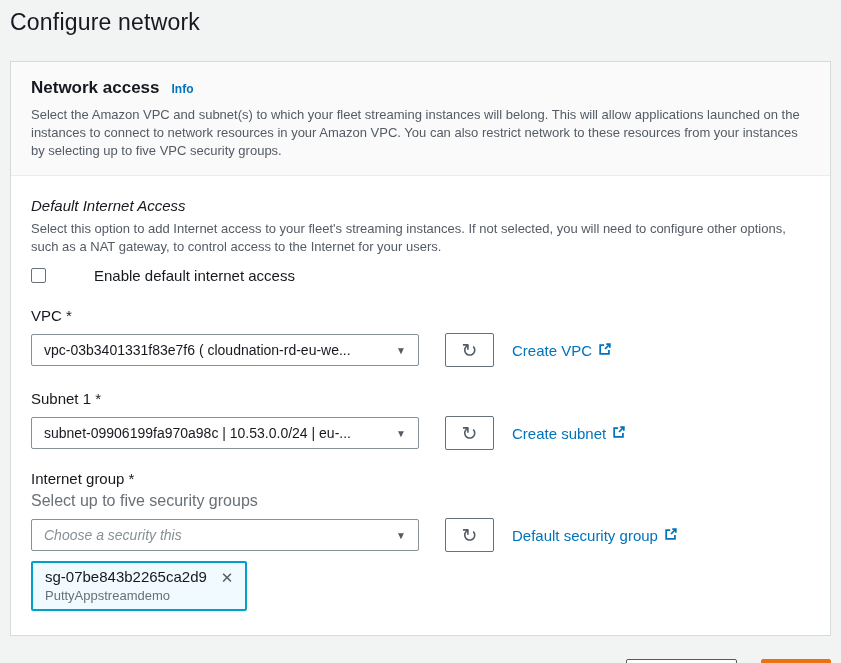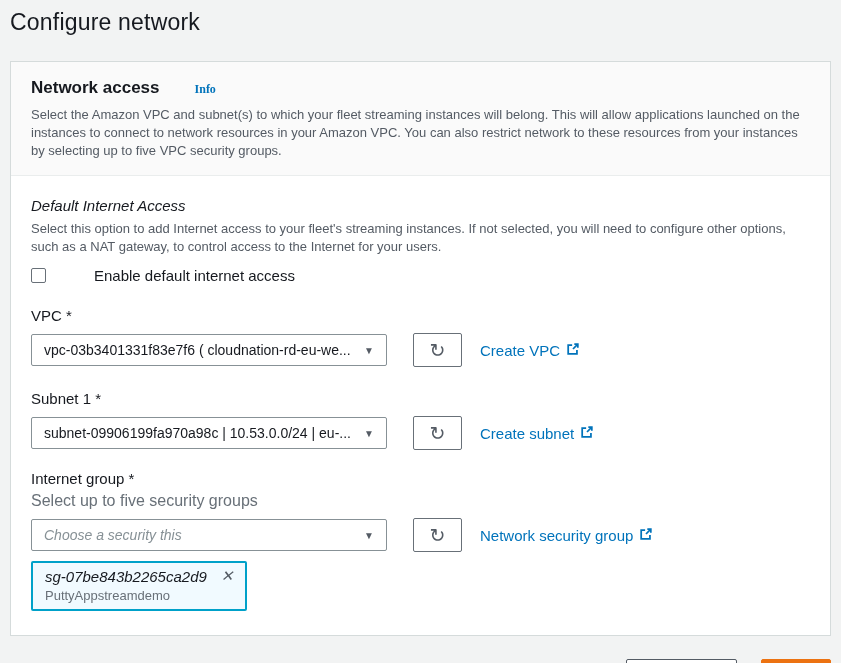--- a/index.html
+++ b/index.html
@@ -21,25 +21,25 @@
     margin:25px 10px 0 10px;
     background:#ffffff;
     border:1px solid #d5dbdb;
     width:821px;
   }
   .card-header {
     background:#fafafa;
     padding:16px 20px 15px 20px;
     border-bottom:1px solid #eaeded;
   }
-  .card-title-row { display:flex; align-items:baseline;gap:23px; }
+  .card-title-row { display:flex; align-items:baseline; }
   .card-title { font-size:17px; font-weight:700; color:#16191f; }
   .info-link {
     font-size:12px; font-weight:700; color:#0073bb;
-    margin-left:12px; text-decoration:none; cursor:pointer;font-family:Liberation Serif, serif;
+    margin-left:12px; text-decoration:none; cursor:pointer;
   }
   .card-desc {
     margin-top:8px;
     font-size:13px; line-height:18px; color:#545b64;
     max-width:778px;
   }
   .card-body { padding:16px 20px 24px 20px; background:#ffffff; }
   .section-title { font-size:15px; color:#16191f; margin:5px 0 6px 0;font-style:italic; }
   .section-desc { font-size:13px; line-height:18px; color:#545b64; max-width:800px; }
   .checkbox-row { display:flex; align-items:center; margin-top:11px;gap:40px; }
@@ -47,21 +47,21 @@
     width:15px; height:15px; border:1px solid #687078; border-radius:2px;
     background:#fff; cursor:pointer; flex:none;
   }
   .checkbox-label { font-size:15px; color:#16191f; margin-left:8px; }
   .field-group { margin-top:23px; }
   .field-group.tight { margin-top:20px; }
   .field-label { font-size:15px; color:#16191f; margin-bottom:9px; }
   .field-helper { font-size:16px; color:#687078; margin:-4px 0 8px 0; }
   .field-row { display:flex; align-items:center; }
   .select-box {
-    width:356px; height:32px;
+    width:388px; height:32px;
     border:1px solid #879196; border-radius:2px; background:#fff;
     display:flex; align-items:center;
     padding:0 12px; cursor:pointer;
   }
   .select-value {
     font-size:14px; color:#16191f; flex:1;
     white-space:nowrap; overflow:hidden;
   }
   .select-value.placeholder { color:#879196; font-style:italic; }
   .caret { font-size:10px; color:#545b64; margin-left:8px; flex:none; }
@@ -80,21 +80,21 @@
   .ext-icon { margin-left:6px; display:inline-block; }
   .sg-tag {
     display:inline-block;
     margin-top:9px;
     background:#f1faff;
     border:2px solid #00a1c9;
     border-radius:2px;
     padding:5px 12px 6px 12px;
     min-width:206px;
   }
-  .sg-tag-top { display:flex; align-items:flex-start;font-style:italic; }
+  .sg-tag-top { display:flex; align-items:flex-end; }
   .sg-tag-id { font-size:15px; color:#16191f; }
   .sg-tag-close {
     margin-left:14px; font-size:15px; color:#545b64; cursor:pointer;
     line-height:1; font-weight:400;
   }
   .sg-tag-name { font-size:13px; color:#687078; margin-top:3px; }
   .footer {
     display:flex; align-items:center; justify-content:flex-end;
     margin:23px 10px 0 0;
   }
@@ -188,21 +188,21 @@
       <div class="field-helper">Select up to five security groups</div>
       <div class="field-row">
         <div class="select-box">
           <span class="select-value placeholder">Choose a security this</span>
           <span class="caret">▼</span>
         </div>
         <button class="refresh-btn">
           <span class="refresh-glyph">↻</span>
         </button>
         <a class="create-link">
-          <span>Network security group</span>
+          <span>Default security group</span>
           <span class="ext-icon">
             <svg width="14" height="14" viewBox="0 0 16 16">
                 <path d="M12.5 9 v4.5 H2.5 V3.5 H7" fill="none" stroke="#0073bb" stroke-width="2"></path>
                 <path d="M9.5 2.5 h4 v4" fill="none" stroke="#0073bb" stroke-width="2"></path>
                 <path d="M13.2 2.8 L8 8" fill="none" stroke="#0073bb" stroke-width="2"></path>
               </svg>
           </span>
         </a>
       </div>
 

